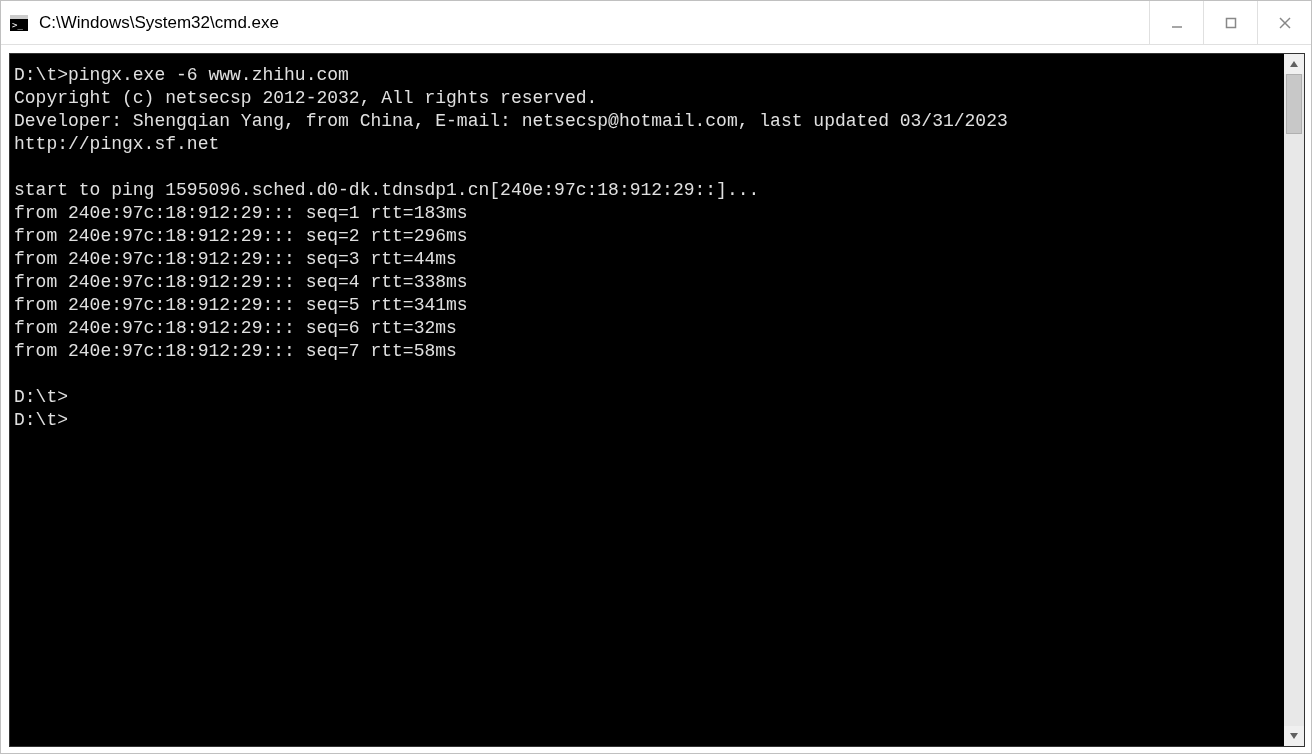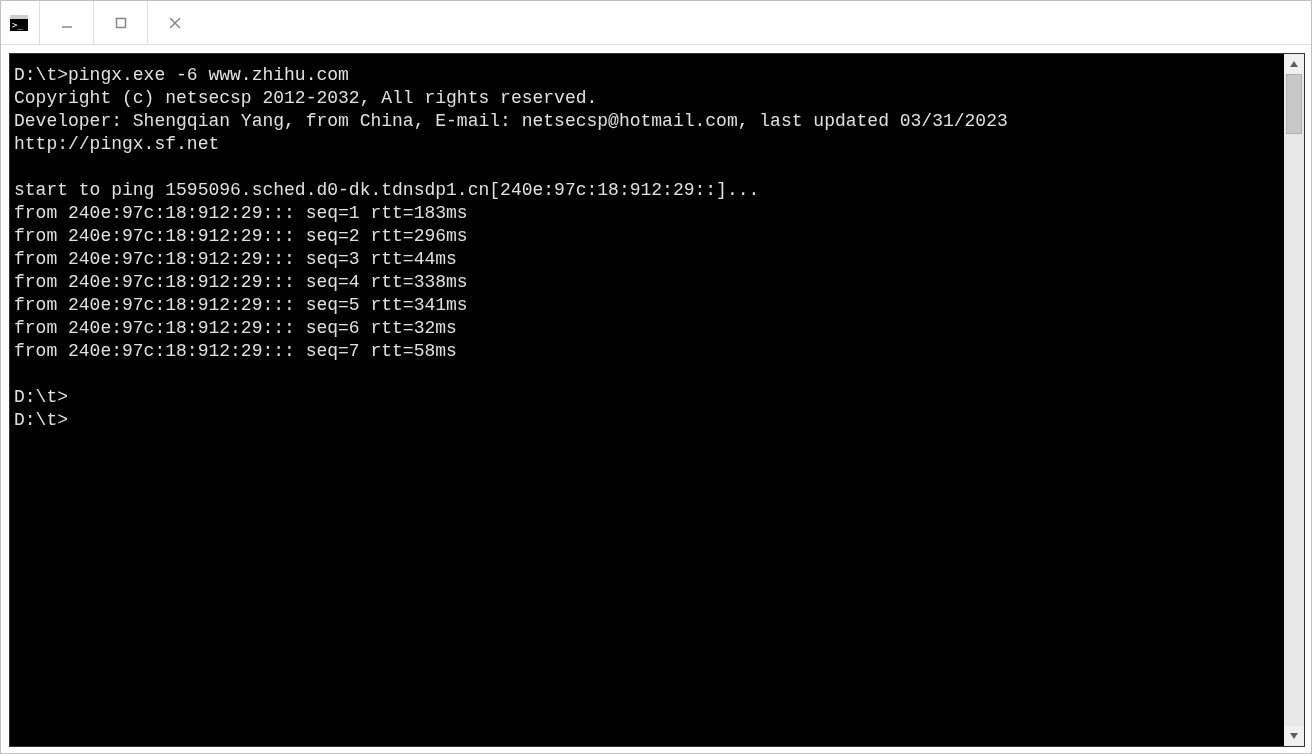--- a/index.html
+++ b/index.html
@@ -115,20 +115,21 @@
 <div class="window">
 
   <div class="titlebar">
     <span class="app-icon">
       <svg width="18" height="16" viewBox="0 0 18 16">
         <rect x="0" y="0" width="18" height="16" fill="#000"></rect>
         <rect x="0" y="0" width="18" height="4" fill="#ccc"></rect>
         <text x="2" y="13" font-size="9" fill="#fff" font-family="monospace">&gt;_</text>
       </svg>
     </span>
+    <span class="title-text">C:\Windows\System32\cmd.exe</span>
     <div class="win-controls">
       <div class="win-btn">
         <svg width="14" height="14" viewBox="0 0 14 14">
             <line x1="2" y1="11" x2="12" y2="11" stroke-width="1.5"></line>
           </svg>
       </div>
       <div class="win-btn">
         <svg width="14" height="14" viewBox="0 0 14 14">
             <rect x="2.5" y="2.5" width="9" height="9" stroke-width="1.5"></rect>
           </svg>

